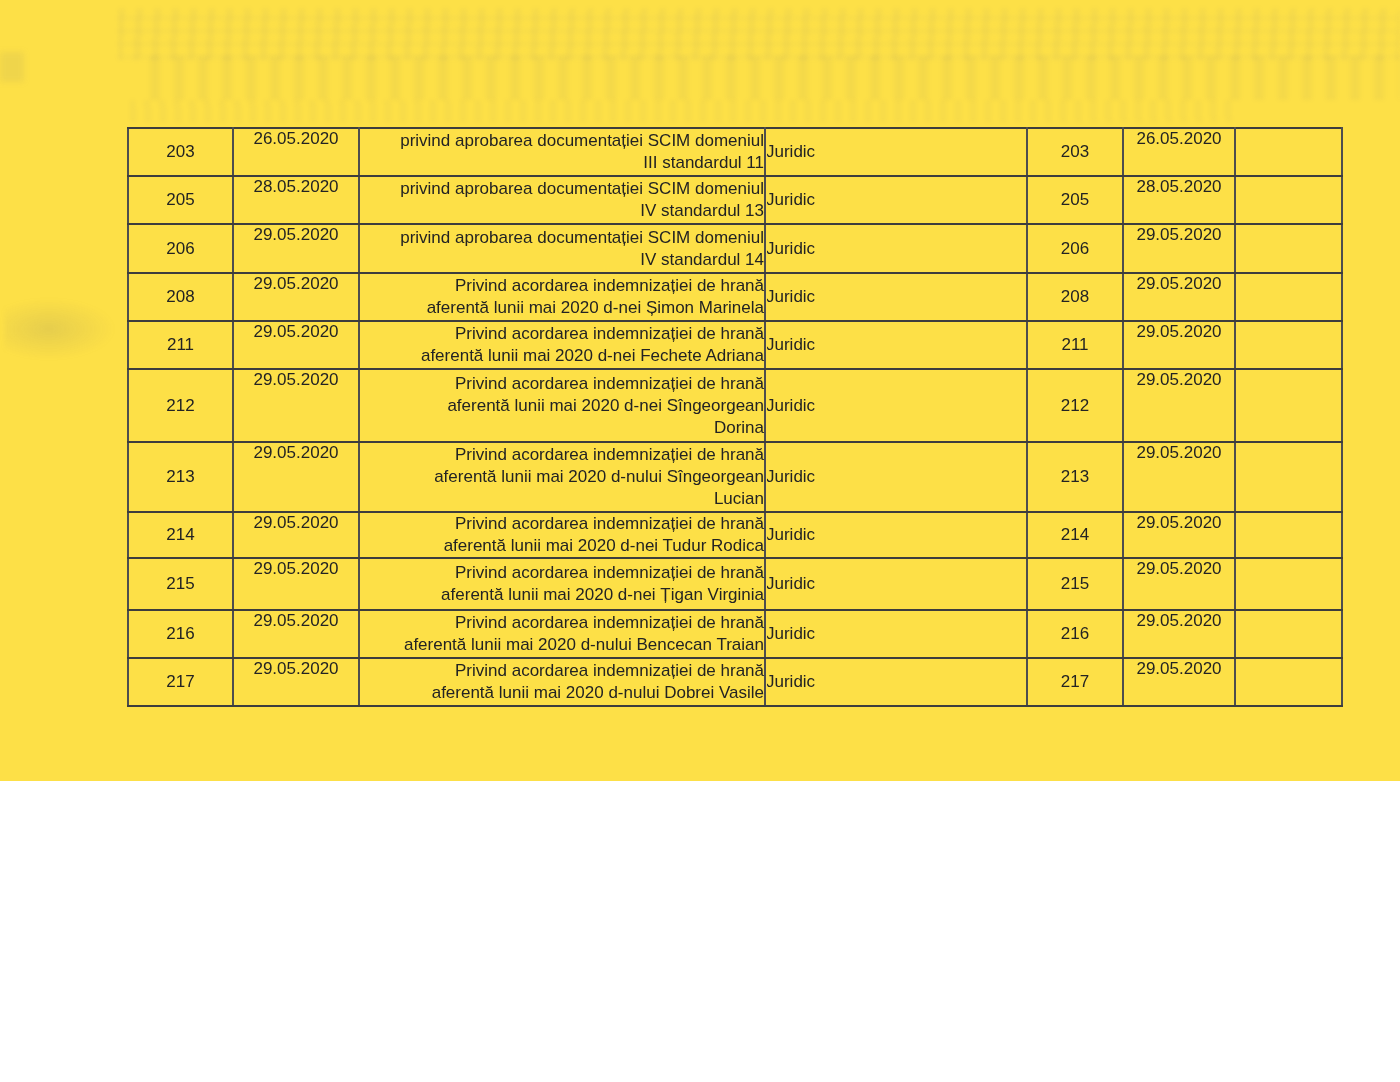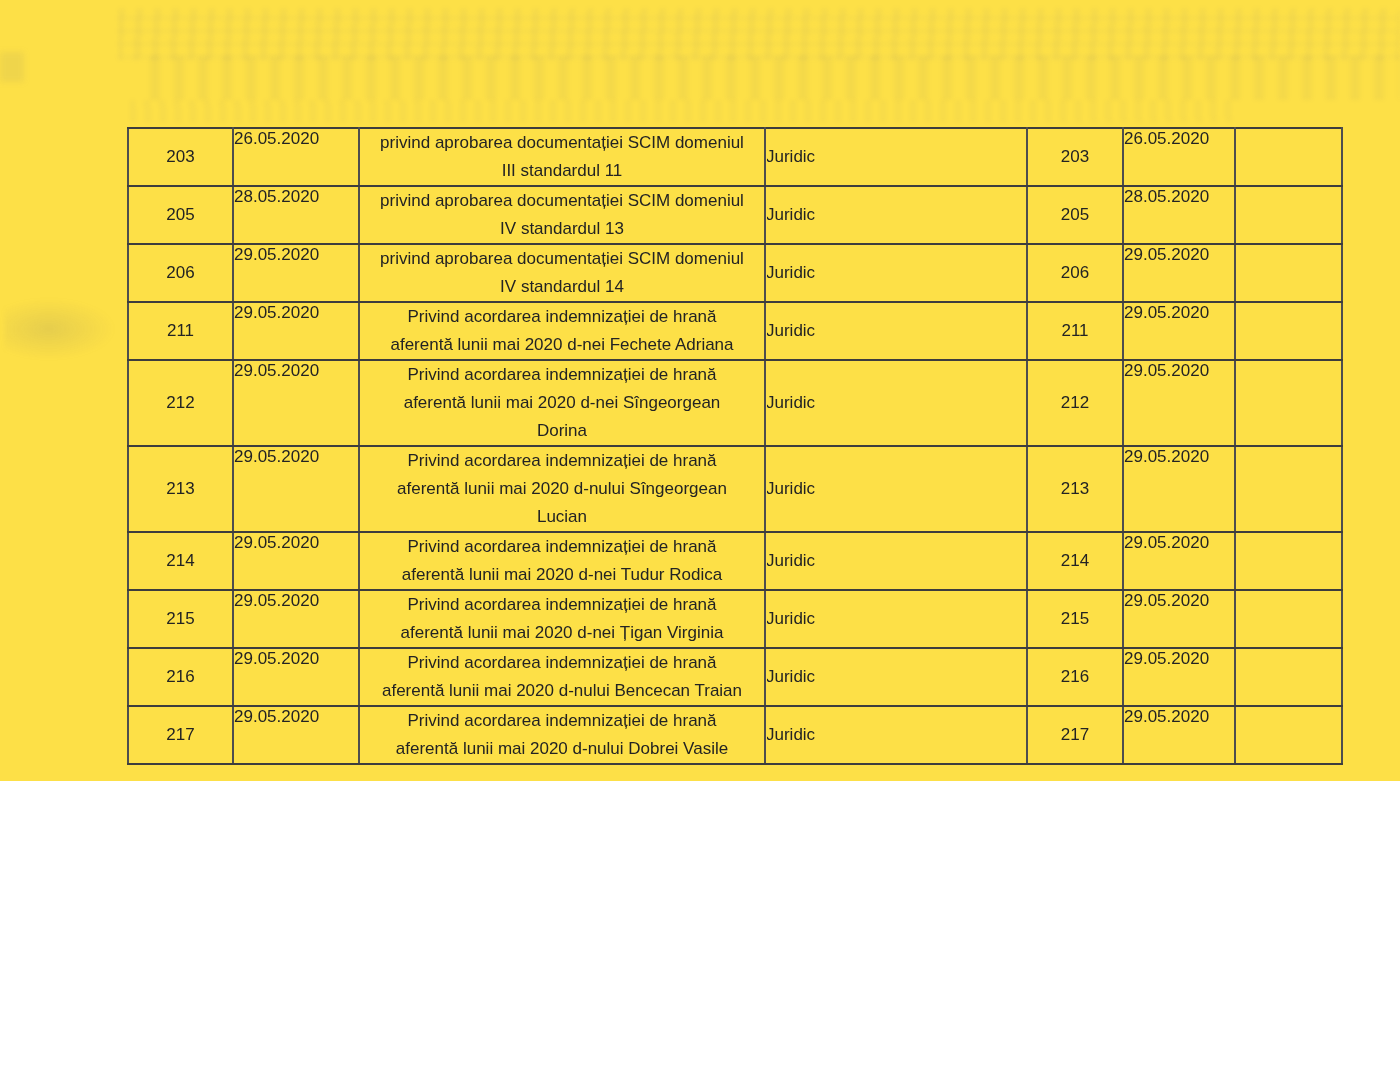--- a/index.html
+++ b/index.html
@@ -51,22 +51,22 @@
   table.registry td {
     border-left: 2px solid #4e4e4e;
     border-right: 2px solid #4e4e4e;
     border-top: 2.5px solid #3d3d3d;
     border-bottom: 2.5px solid #3d3d3d;
     font-size: 17px;
     padding: 0;
     overflow: hidden;
   }
   td.c-nr   { text-align: center; vertical-align: middle; }
-  td.c-date { vertical-align: top; padding-top: 3px; }
-  td.c-desc { text-align: center; vertical-align: middle; line-height: 28px; white-space: pre-line; }
+  td.c-date { text-align: center; vertical-align: top; padding-top: 3px; }
+  td.c-desc { text-align: right; vertical-align: middle; line-height: 22px; white-space: pre-line; }
   td.c-dept { text-align: left; vertical-align: middle; border-radius: 22px; }
   td.c-obs  { }
 </style>
 </head>
 <body>
 
 <div class="page">
 
   <div class="bleed bleed-band-1"></div>
   <div class="bleed bleed-band-2"></div>
@@ -109,20 +109,30 @@
         <td class="c-nr">206</td>
         <td class="c-date">29.05.2020</td>
         <td class="c-desc">privind aprobarea documentației SCIM domeniul
 IV standardul 14</td>
         <td class="c-dept">Juridic</td>
         <td class="c-nr">206</td>
         <td class="c-date">29.05.2020</td>
         <td class="c-obs"></td>
       </tr>
       <tr style="height:48px">
+        <td class="c-nr">208</td>
+        <td class="c-date">29.05.2020</td>
+        <td class="c-desc">Privind acordarea indemnizației de hrană
+aferentă lunii mai 2020 d-nei Șimon Marinela</td>
+        <td class="c-dept">Juridic</td>
+        <td class="c-nr">208</td>
+        <td class="c-date">29.05.2020</td>
+        <td class="c-obs"></td>
+      </tr>
+      <tr style="height:48px">
         <td class="c-nr">211</td>
         <td class="c-date">29.05.2020</td>
         <td class="c-desc">Privind acordarea indemnizației de hrană
 aferentă lunii mai 2020 d-nei Fechete Adriana</td>
         <td class="c-dept">Juridic</td>
         <td class="c-nr">211</td>
         <td class="c-date">29.05.2020</td>
         <td class="c-obs"></td>
       </tr>
       <tr style="height:73px">

